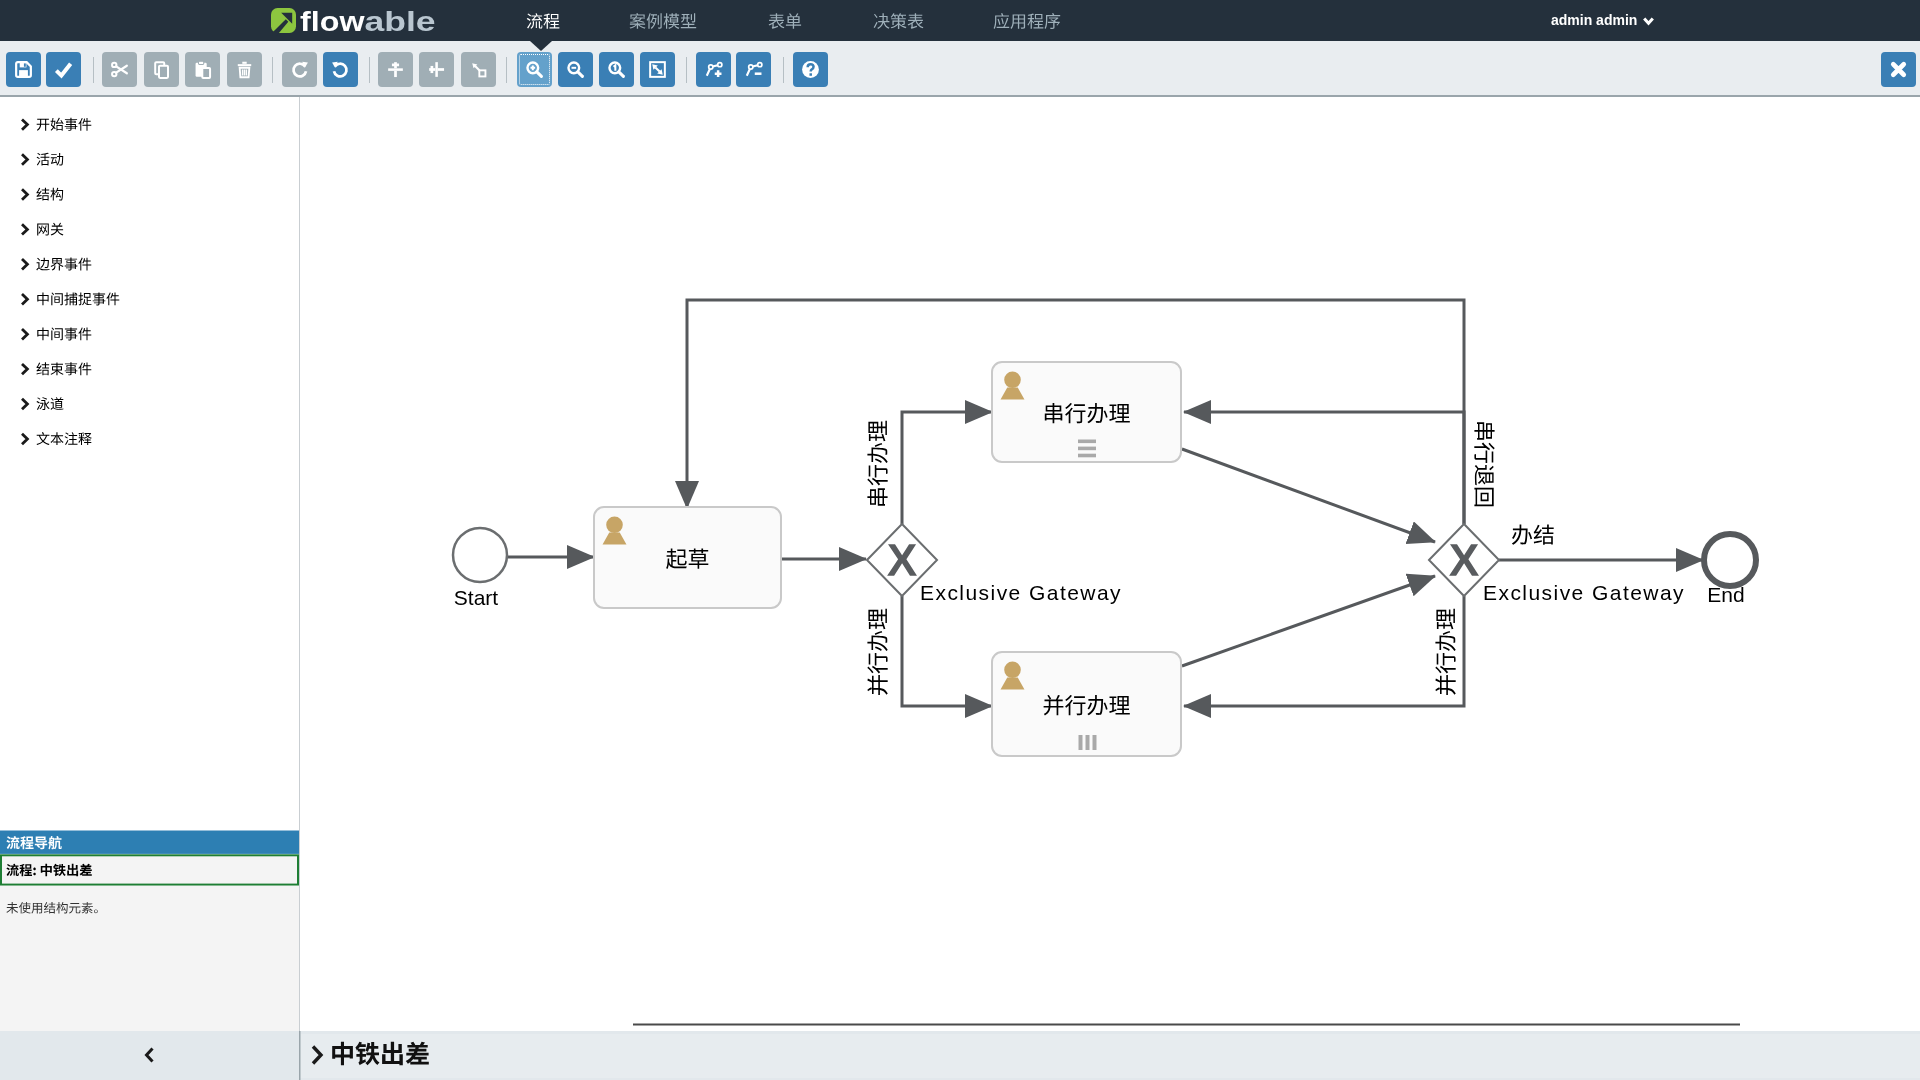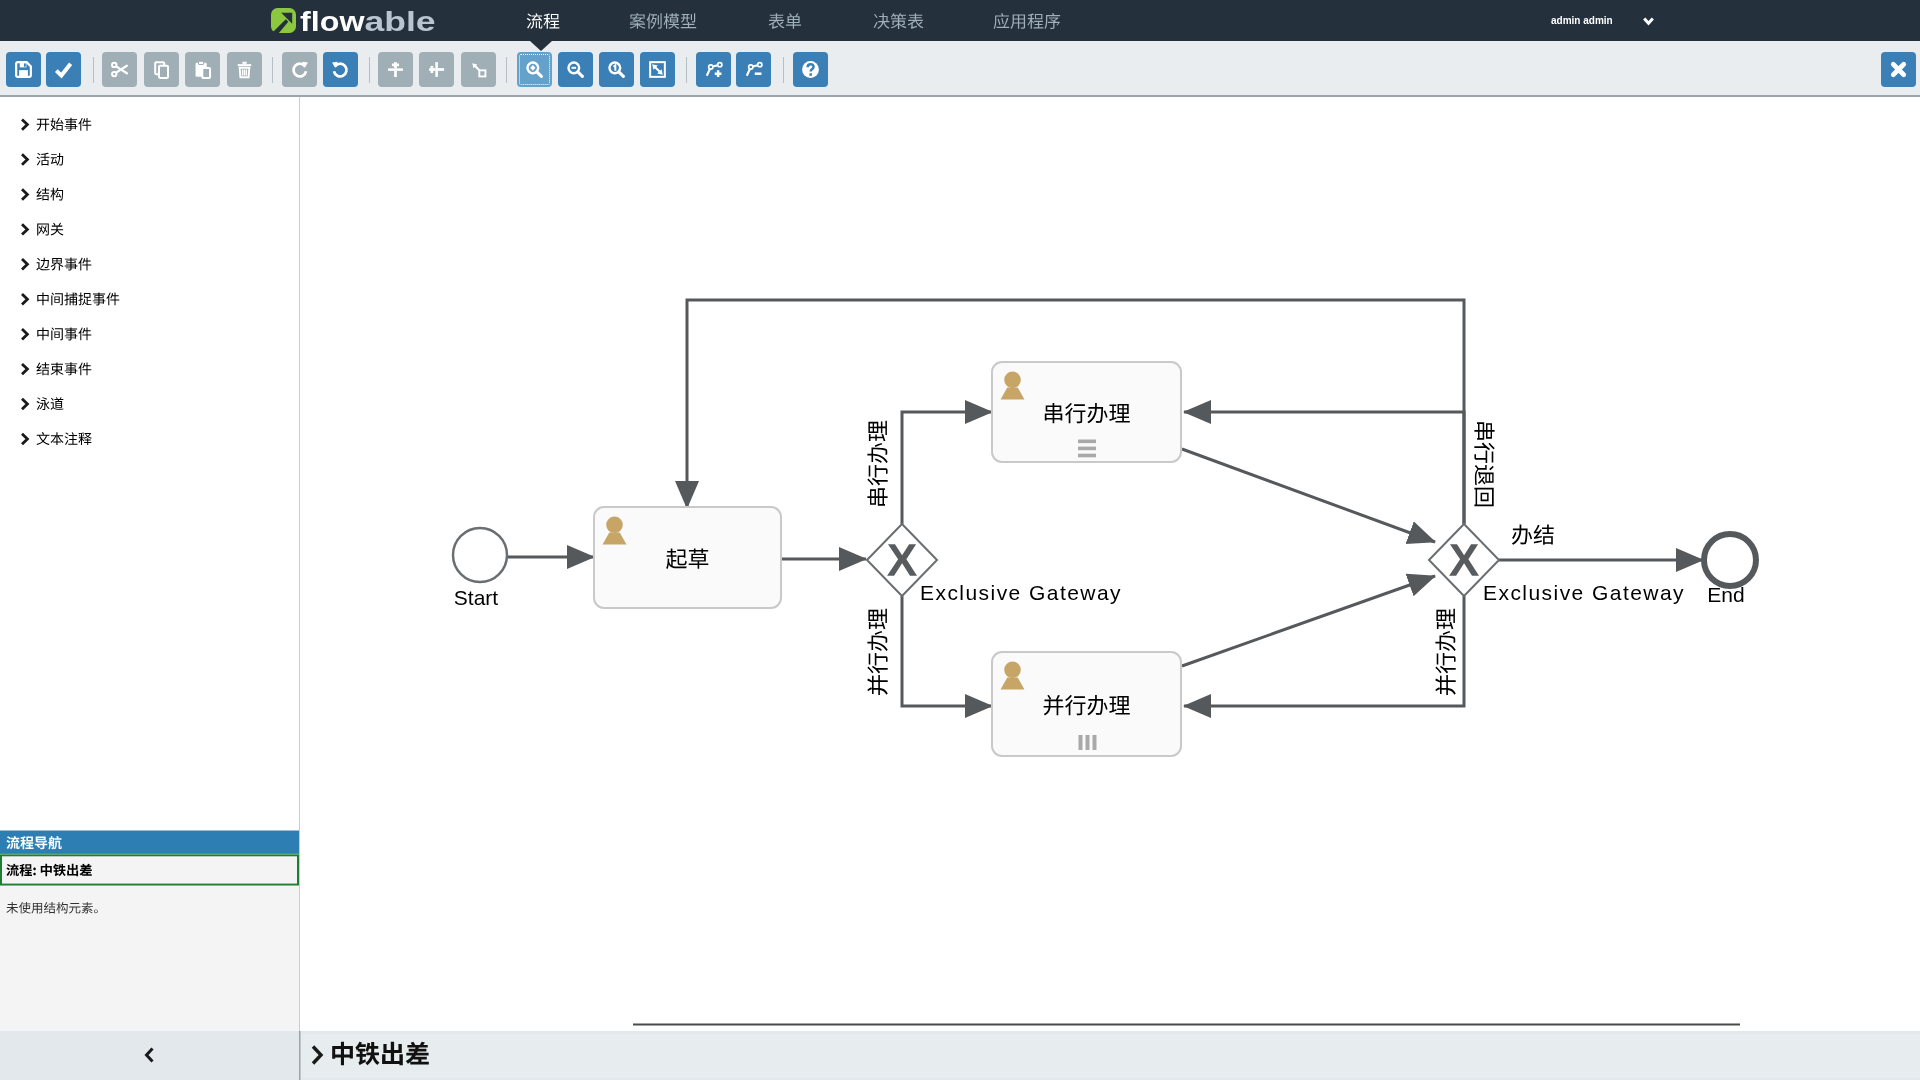--- a/index.html
+++ b/index.html
@@ -16,21 +16,21 @@
 
 <div id="topbar"></div>
 <svg class="abs" style="left:269px;top:6px" width="170" height="30" viewBox="0 0 170 30">
 <rect x="2" y="2" width="25" height="25" rx="6.5" fill="#8dc63f"></rect>
 <path d="M12.2,6.8 L23.2,6.8 L23.2,17.8 Z" fill="#24303c"></path>
 <path d="M16.8,13.2 L19.3,15.7 L7.2,30.2 L3.2,30.2 L3.2,26.8 Z" fill="#24303c"></path>
 <text x="31" y="25" font-family="Liberation Sans, sans-serif" font-size="28" font-weight="bold" fill="#ffffff" textLength="64.5" lengthAdjust="spacingAndGlyphs">flow</text>
 <text x="95.5" y="25" font-family="Liberation Sans, sans-serif" font-size="28" font-weight="bold" fill="#b9c6d0" textLength="71" lengthAdjust="spacingAndGlyphs">able</text>
 </svg>
 <div class="abs" style="left:530px;top:41px;width:0;height:0;border-left:11px solid transparent;border-right:11px solid transparent;border-top:10px solid #24303c;z-index:9"></div>
-<div class="abs" style="left:1551px;top:0;height:41px;line-height:41px;color:#fff;font-size:10px;font-weight:bold;">admin admin</div>
+<div class="abs" style="left:1551px;top:0;height:41px;line-height:41px;color:#fff;font-size:14px;font-weight:bold;">admin admin</div>
 <svg class="abs" style="left:1643px;top:17px" width="11" height="9" viewBox="0 0 11 9">
     <path d="M1.2,1.5 L5.5,6.3 L9.8,1.5" fill="none" stroke="#fff" stroke-width="3"></path>
   </svg>
 <div id="toolbar"></div>
 <div class="btn" style="left:6px;background:#3a7fb5;">
     <svg width="21" height="21" viewBox="0 0 20 20">
       <path d="M3,4.6 Q3,3 4.6,3 H13 L17,7 V15.4 Q17,17 15.4,17 H4.6 Q3,17 3,15.4 Z" fill="none" stroke="#fff" stroke-width="2.1"></path>
 <rect x="6.4" y="3.6" width="6.4" height="4.4" fill="#fff"></rect>
       <rect x="10.4" y="4.2" width="1.8" height="3.2" fill="#3a7fb5"></rect>
 <rect x="5.8" y="10.6" width="8.4" height="6.4" fill="#fff"></rect>

